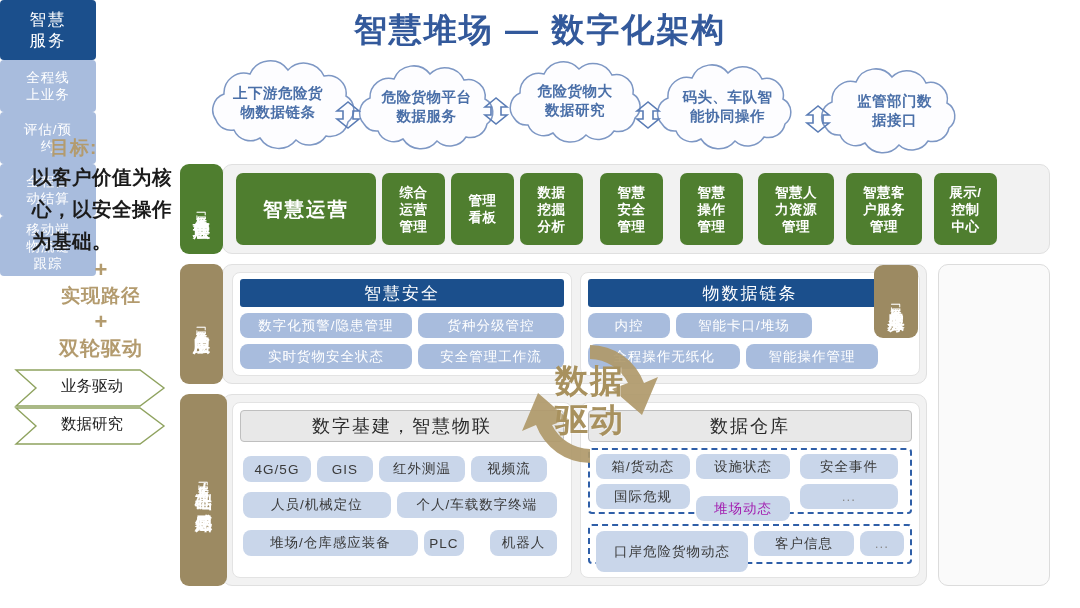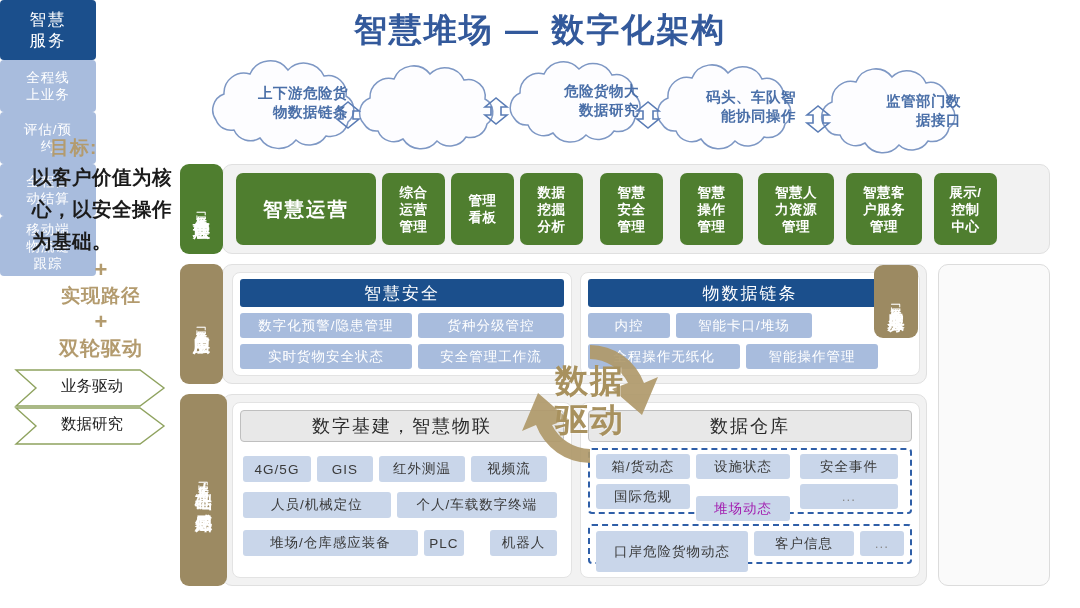--- a/index.html
+++ b/index.html
@@ -20,21 +20,21 @@
     font-family: "Liberation Sans", sans-serif;
   }
 
   
   .cloud-band { position: absolute; top: 58px; left: 196px; width: 790px; height: 98px; }
   .cloud-label {
     position: absolute;
     color: #4a6fa8;
     font-size: 14.5px; font-weight: bold;
     line-height: 19px;
-    text-align: right;
+    text-align: center;
     letter-spacing: .5px;
     z-index: 5;
   }
 
   
   .goal-panel { position: absolute; left: 22px; top: 135px; width: 158px; }
   .goal-title { color: #b39b6e; font-size: 19px; font-weight: bold; letter-spacing: 1px; padding-left: 28px;}
   .goal-body { color: #1b1b1b; font-size: 19.5px; font-weight: bold; line-height: 32px; letter-spacing: .5px; padding-left: 10px; }
   .plus-sign { text-align: center; color: #b39b6e; font-size: 22px; font-weight: bold; line-height: 22px; margin: 2px 0;}
   .goal-sub { text-align: center; color: #b39b6e; font-size: 19px; font-weight: bold; letter-spacing: 1px; }
@@ -83,21 +83,21 @@
   .bluebar {
     background: #1b4f8c;
     color: #ffffff;
     border-radius: 3px;
     display:flex; align-items:center; justify-content:center;
     font-size: 17px; letter-spacing: 2px;
   }
   .chip {
     background: #a8bcdd;
     color: #ffffff;
-    border-radius: 3px;
+    border-radius: 8px;
     display:flex; align-items:center; justify-content:center;
     font-size: 13.5px; letter-spacing: 1px;
     text-align:center;
   }
   .chip.soft { background: #c9d6ea; }
   .greybar {
     background: #e8e8e8;
     border: 1.2px solid #bfbfbf;
     border-radius: 4px;
     display:flex; align-items:center; justify-content:center;
@@ -150,20 +150,22 @@
     </g>
     <g fill="none" stroke="#5a7cb5" stroke-width="1.6">
       <path d="M152,44 l-11,9 l6,0 l0,8 l-6,0 l11,9 l11,-9 l-6,0 l0,-8 l6,0 z"></path>
       <path d="M300,40 l-11,9 l6,0 l0,8 l-6,0 l11,9 l11,-9 l-6,0 l0,-8 l6,0 z"></path>
       <path d="M452,44 l-11,9 l6,0 l0,8 l-6,0 l11,9 l11,-9 l-6,0 l0,-8 l6,0 z"></path>
       <path d="M622,48 l-11,9 l6,0 l0,8 l-6,0 l11,9 l11,-9 l-6,0 l0,-8 l6,0 z"></path>
     </g>
   </svg>
   <div class="cloud-label" style="left:12px;top:26px;width:140px;white-space:pre-line;">上下游危险货
 物数据链条</div>
+  <div class="cloud-label" style="left:163px;top:30px;width:135px;white-space:pre-line;">危险货物平台
+数据服务</div>
   <div class="cloud-label" style="left:315px;top:24px;width:128px;white-space:pre-line;">危险货物大
 数据研究</div>
   <div class="cloud-label" style="left:463px;top:30px;width:137px;white-space:pre-line;">码头、车队智
 能协同操作</div>
   <div class="cloud-label" style="left:632px;top:34px;width:133px;white-space:pre-line;">监管部门数
 据接口</div>
 </div>
 
 <div class="goal-panel">
   <div class="goal-title">目标:</div>

